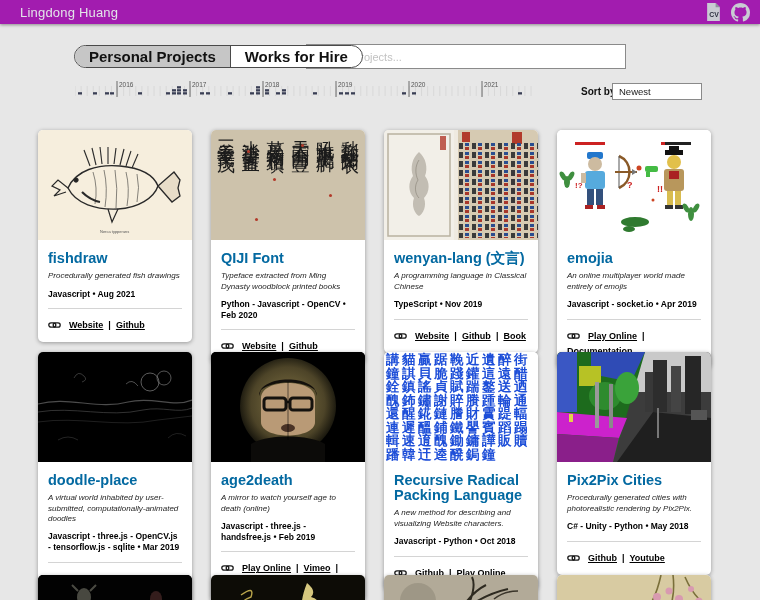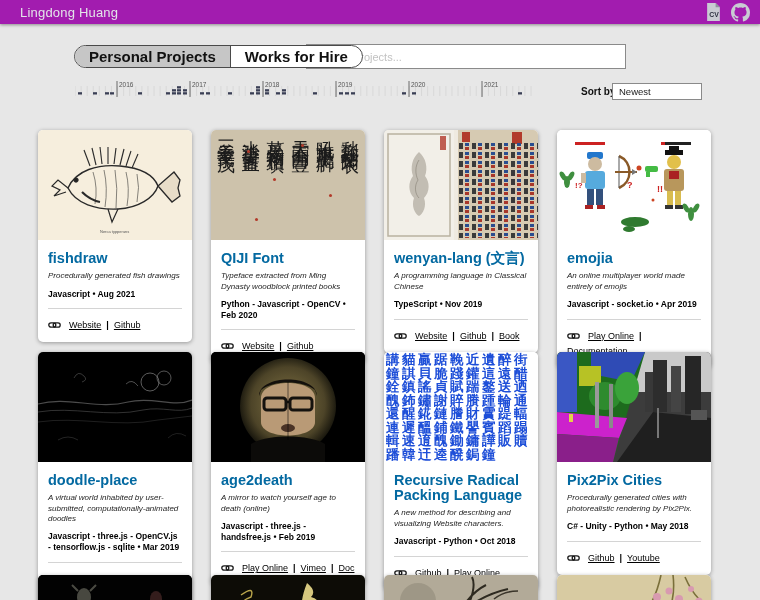--- a/index.html
+++ b/index.html
@@ -56,21 +56,21 @@
   .card-img {
     width:154px; height:110px; border-radius:5px 5px 0 0;
     overflow:hidden; position:relative; cursor:pointer;
   }
   .card-body { padding:7px 10px 12px; }
   .card-title { font-size:14.5px; font-weight:bold; color:#0369a1; margin:4px 0 5px; line-height:1.05; }
   .card-desc  { font-size:8px; font-style:italic; color:#1d1d1d; line-height:1.3; }
   .card-tags  { font-size:8.5px; font-weight:bold; color:#000; margin-top:7px; line-height:1.25; }
   .card-divider { border:none; border-top:1px solid #d4d4d4; margin:9px 0 0; }
   .card-links { margin-top:11px; display:flex; align-items:center; gap:5px; flex-wrap:wrap; }
-  .plink { font-size:9px; font-weight:normal; color:#000; text-decoration:underline; cursor:pointer; white-space:nowrap; }
+  .plink { font-size:9px; font-weight:bold; color:#000; text-decoration:underline; cursor:pointer; white-space:nowrap; }
   .sep { font-size:9px; font-weight:bold; color:#000; }
   .link-icon { display:flex; margin-right:3px; }
   
   .img-qiji { background:#cdc2ab; display:flex; flex-direction:row; justify-content:space-between; padding:0 4px; }
   .qiji-col { writing-mode:vertical-rl; text-orientation:upright; font-size:18px; color:#1b1b1b; letter-spacing:3px; line-height:22px; margin-top:-4px; }
   .qiji-dot { position:absolute; width:3px; height:3px; border-radius:50%; background:#b23a2a; }
   .img-rrpl { background:#fff; font-size:13.5px; font-weight:bold; color:#1d4ed8; line-height:13.5px; letter-spacing:2.5px; word-break:break-all; padding:1px 2px; }
   .img-emojia { background:#fff; }
   .img-doodle, .img-dark { background:#000; }
 </style>

